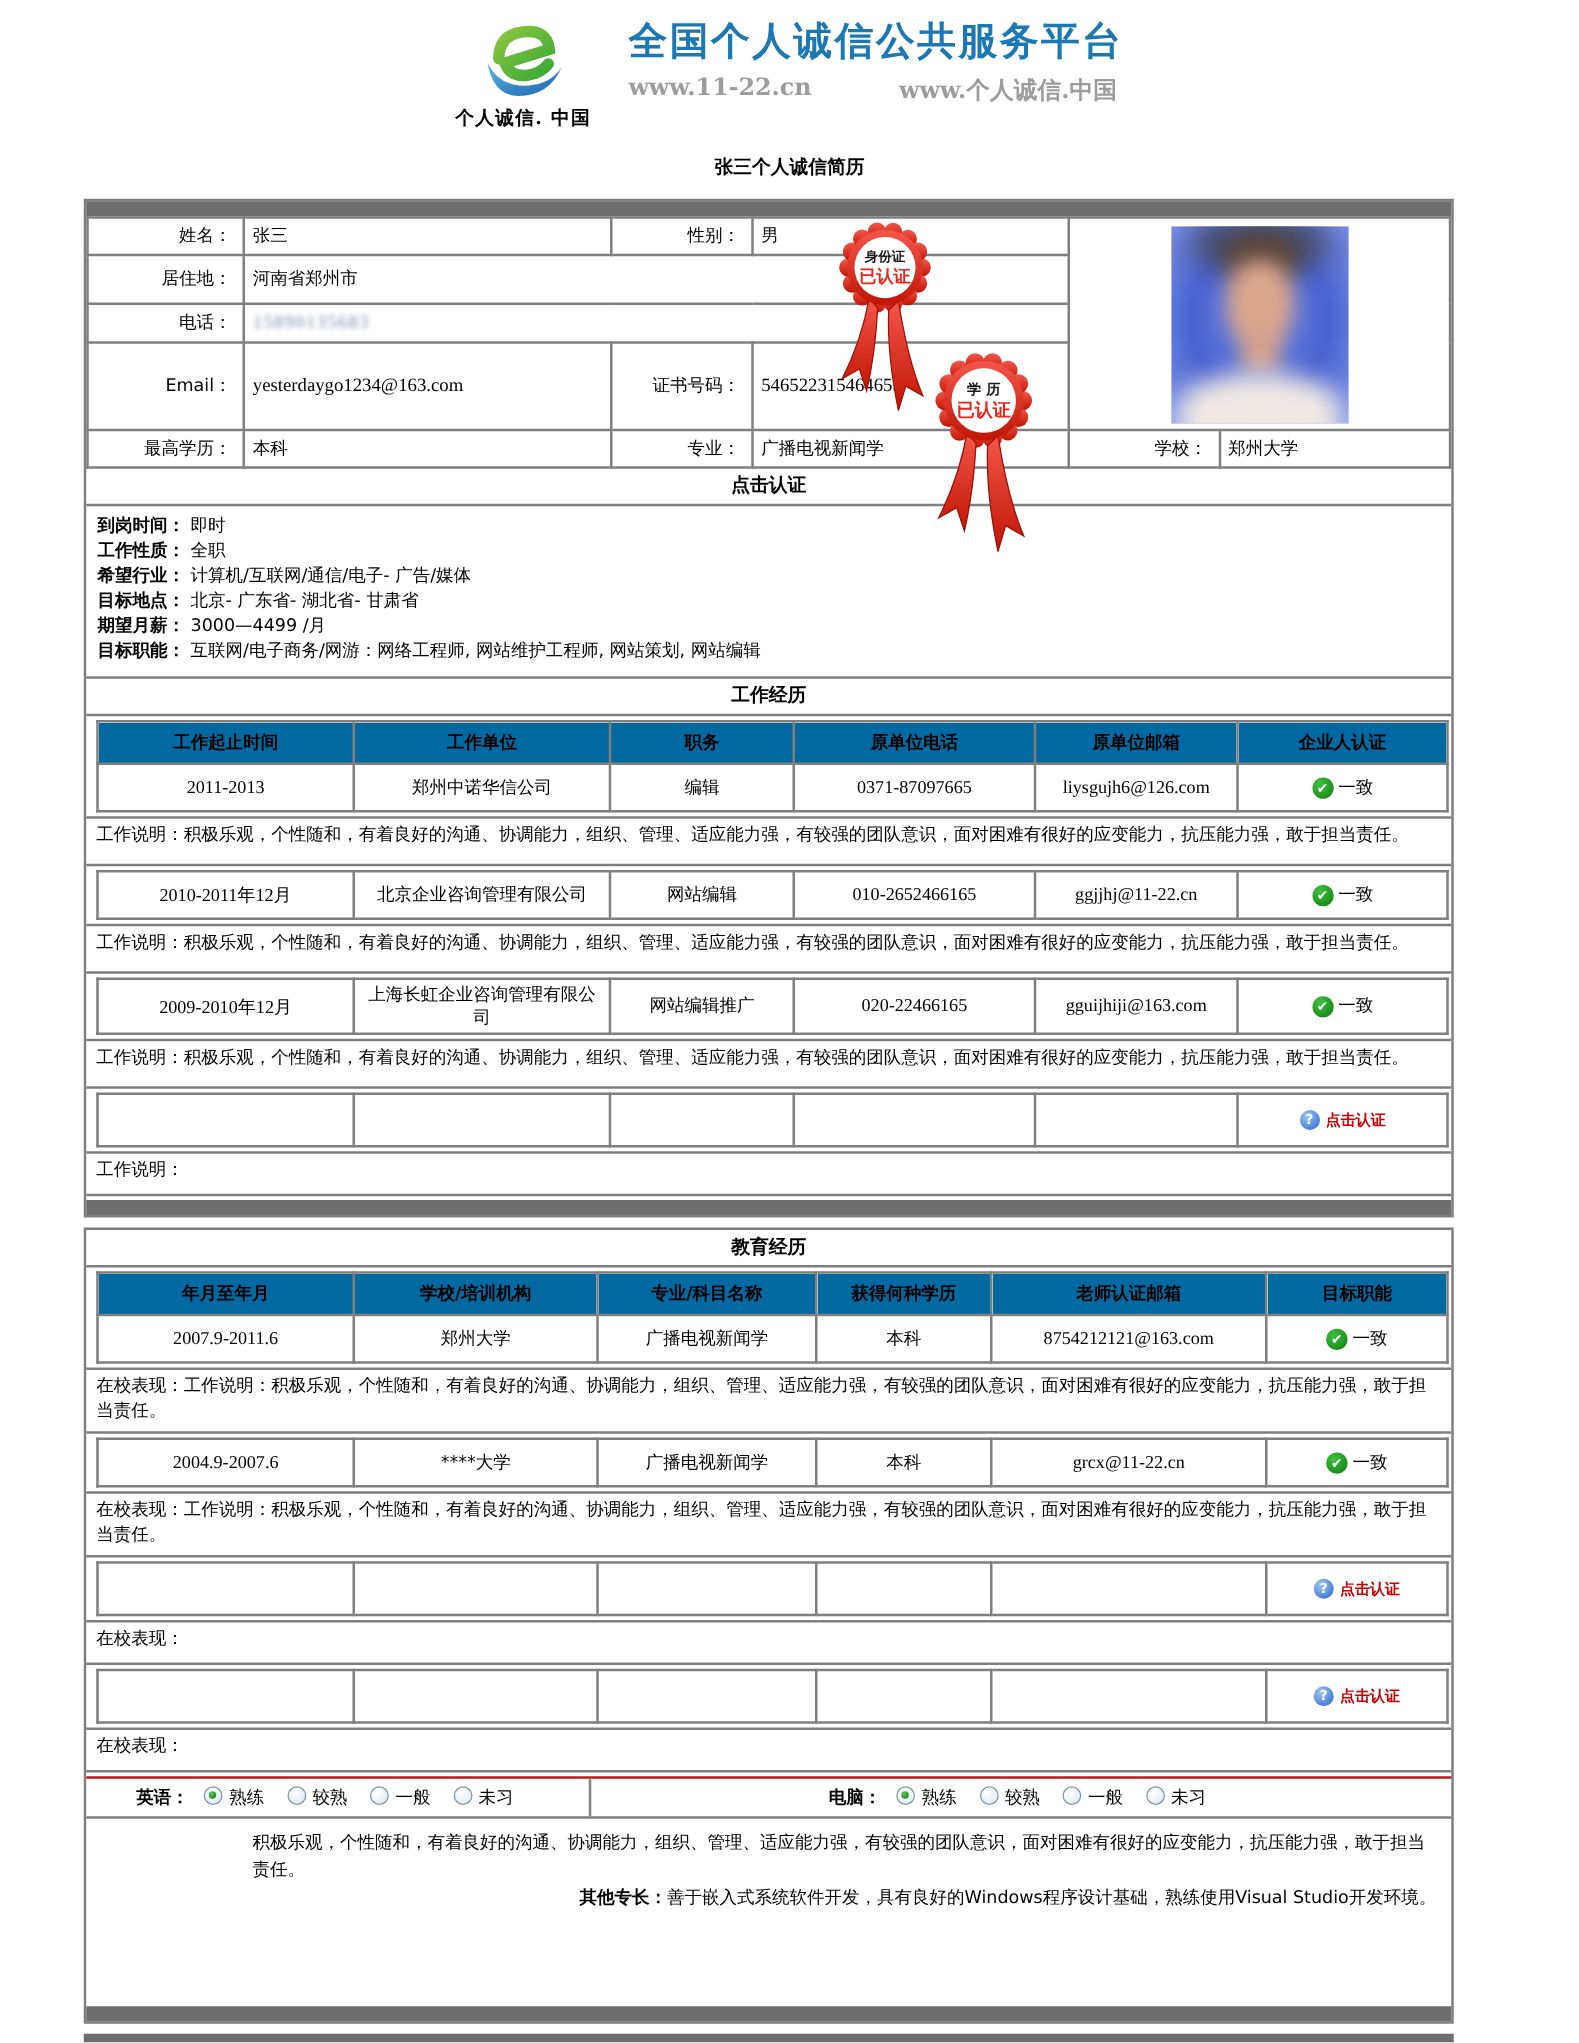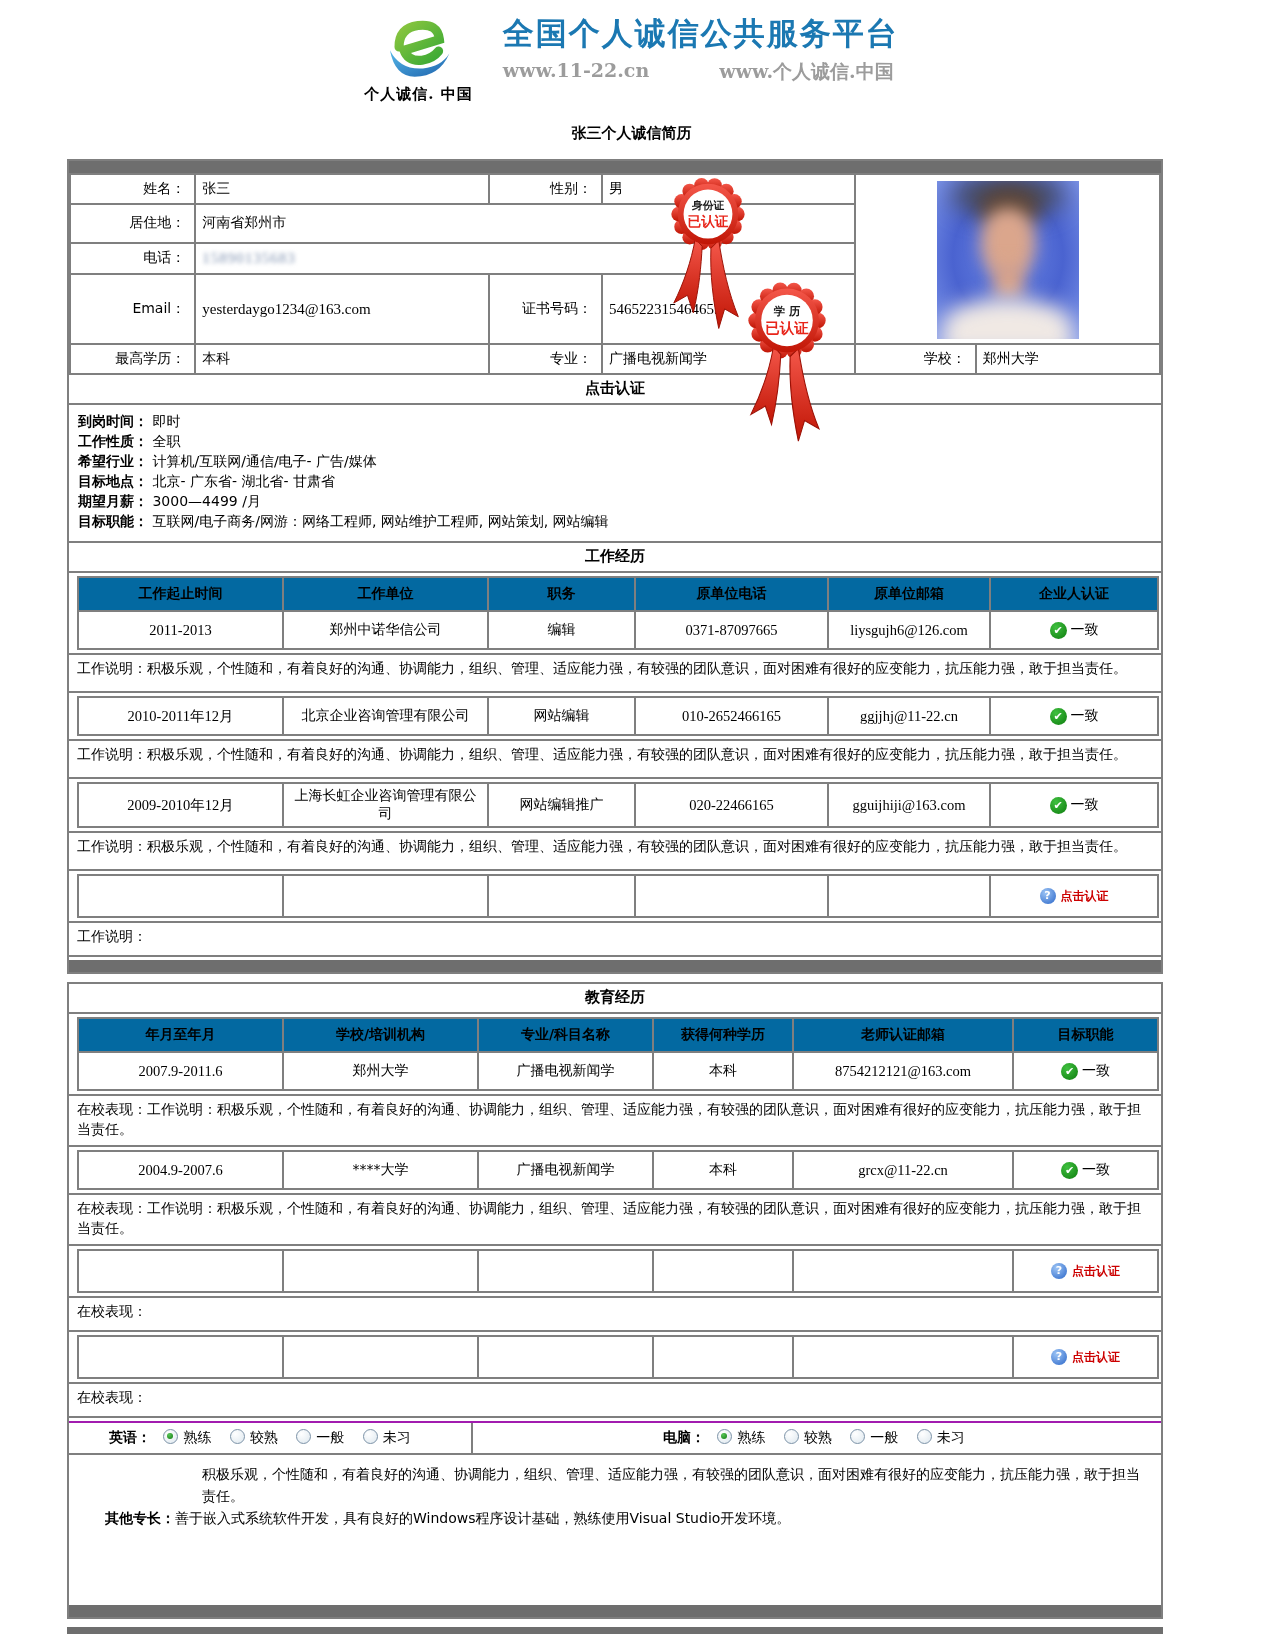--- a/index.html
+++ b/index.html
@@ -54,36 +54,36 @@
   .check-icon{display:inline-block;width:17px;height:17px;line-height:17px;border-radius:50%;
     background:radial-gradient(circle at 35% 30%, #3fc03f, #0e7c0e);color:#fff;font-size:11px;text-align:center;
     vertical-align:middle;margin-right:4px;font-family:"DejaVu Sans",sans-serif;}
   .verified-text{font-family:"DejaVu Sans",sans-serif;font-size:14px;vertical-align:middle;}
   .q-icon{display:inline-block;width:16px;height:16px;line-height:16px;border-radius:50%;
     background:radial-gradient(circle at 35% 30%, #9cc4f5, #2a66c8);color:#fff;font-size:11px;font-weight:bold;text-align:center;
     vertical-align:middle;margin-right:5px;font-family:"DejaVu Sans",sans-serif;}
   .click-verify{color:#cc0000;font-size:12px;font-weight:bold;font-family:"DejaVu Sans",sans-serif;vertical-align:middle;}
 
   
-  .lang-row{display:flex;border-top:2px solid #a21caf;border-bottom:2px solid #7f7f7f;margin-top:3px;align-items:center;}
+  .lang-row{display:flex;border-top:2px solid #b91c1c;border-bottom:2px solid #7f7f7f;margin-top:3px;align-items:center;}
   .lang-cell{padding:6px 0;font-size:14px;}
   .lang-cell.left{width:404px;border-right:2px solid #7f7f7f;box-sizing:border-box;}
   .lang-cell.right{flex:1;}
   .lang-lbl{font-weight:bold;margin:0 8px 0 40px;}
   .lang-cell.right .lang-lbl{margin-left:190px;}
   .ropt{margin-right:14px;white-space:nowrap;}
   .radio{display:inline-block;width:13px;height:13px;border-radius:50%;border:1px solid #7d93a8;
     background:radial-gradient(circle at 35% 30%, #ffffff, #dde7ee);vertical-align:-2px;margin-right:5px;position:relative;}
   .radio.sel::after{content:"";position:absolute;left:3px;top:3px;width:6px;height:6px;border-radius:50%;
     background:radial-gradient(circle at 35% 30%, #58c558, #117a11);}
 
   
   .other-block{min-height:150px;box-sizing:border-box;font-size:14px;line-height:22px;padding-top:8px;}
   .other-block .p1{margin:0 12px 0 133px;}
-  .other-block .p2{margin:0 12px 0 36px;}
+  .other-block .p2{margin:0 12px 0 56px;text-align:right;}
   .other-block .olbl{font-weight:bold;}
 
   
   .badge{position:absolute;z-index:10;}
   #badge-id{left:664px;top:168px;}
   #badge-edu{left:740px;top:272px;}
   .badge text{font-family:"DejaVu Sans",sans-serif;font-weight:bold;}
 </style>
 </head>
 <body>

